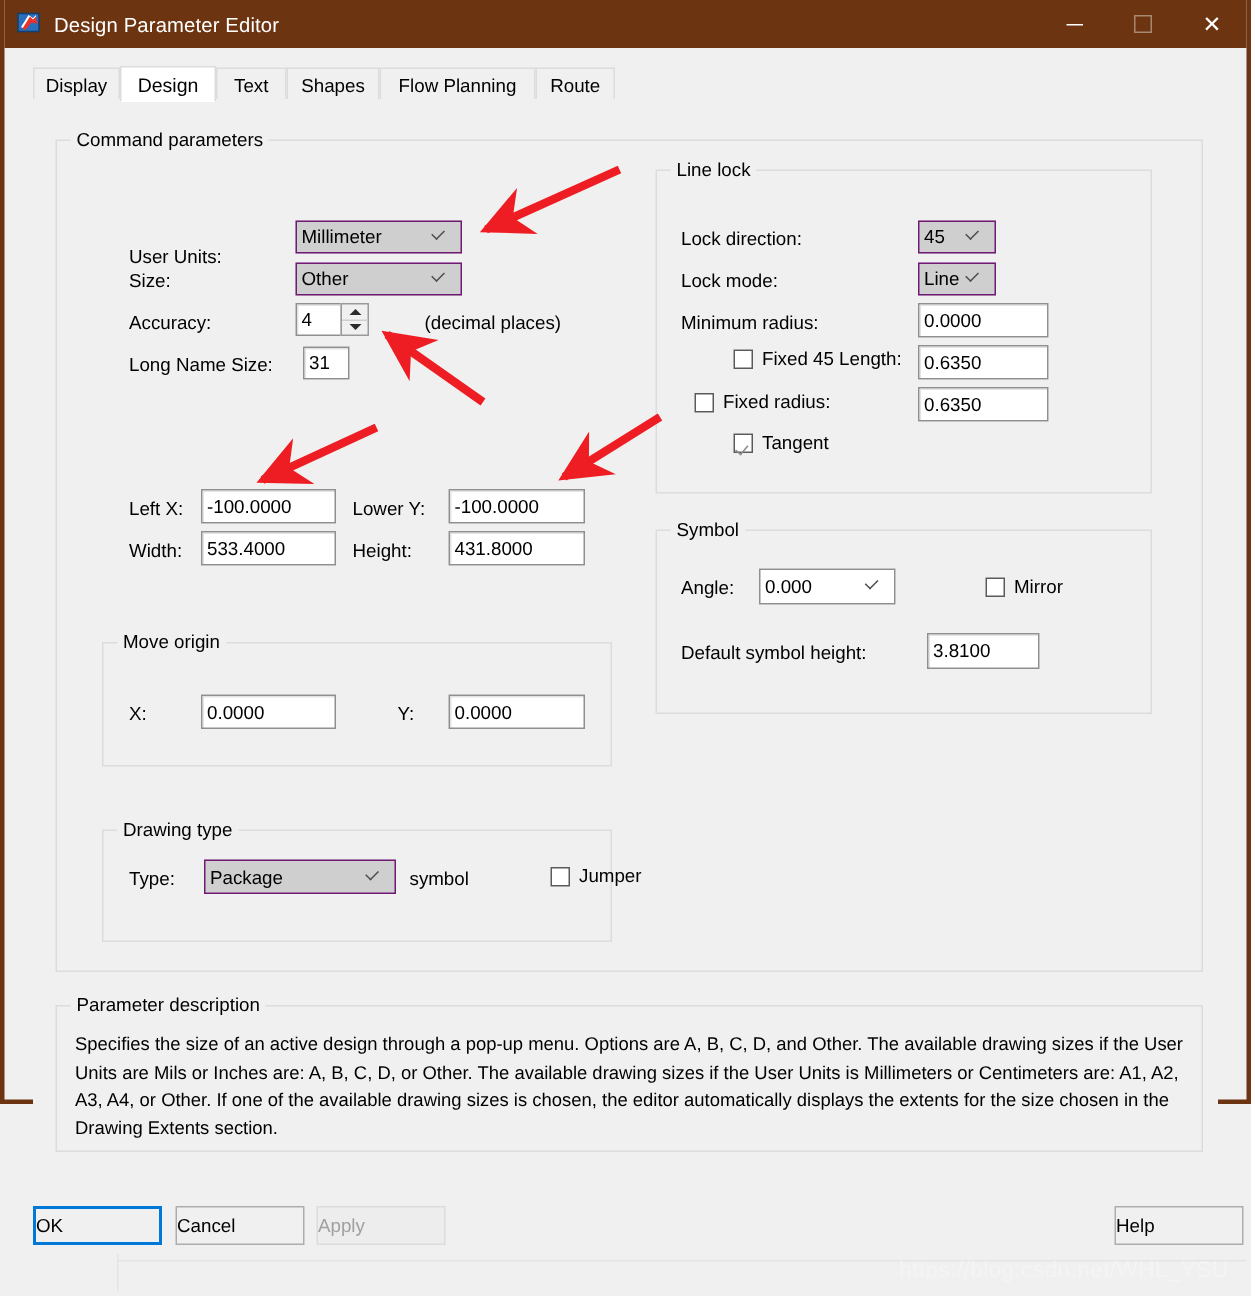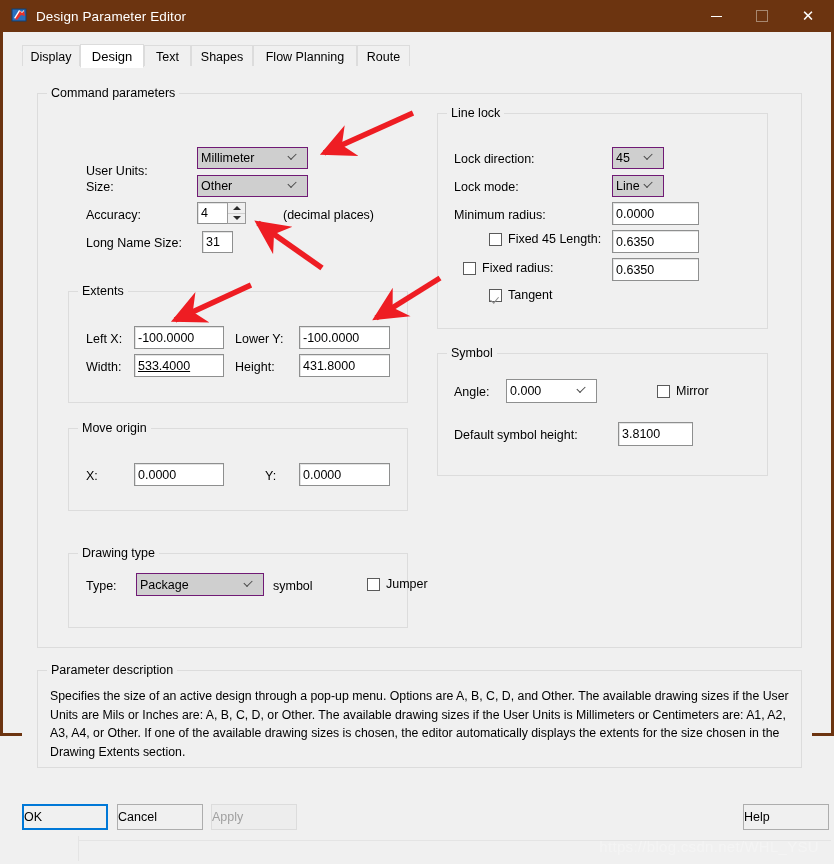--- a/index.html
+++ b/index.html
@@ -231,34 +231,31 @@
     <div class="half up"></div>
     <div class="half dn"></div>
   </div>
   <div class="lbl" style="left:280px;top:208px;">(decimal places)</div>
 
   <div class="lbl" style="left:83px;top:236px;">Long Name Size:</div>
   <div class="txt" style="left:199px;top:231px;width:31px;height:22px;">
       <span>31</span>
     </div>
 
-  <div class="group" style="left:65px;top:291px;width:340px;height:112px;">
-    <div class="legend">Extents</div>
-  </div>
   <div class="lbl" style="left:83px;top:332px;">Left X:</div>
   <div class="txt" style="left:131px;top:326px;width:90px;height:23px;">
       <span>-100.0000</span>
     </div>
   <div class="lbl" style="left:232px;top:332px;">Lower Y:</div>
   <div class="txt" style="left:296px;top:326px;width:91px;height:23px;">
       <span>-100.0000</span>
     </div>
 
   <div class="lbl" style="left:83px;top:360px;">Width:</div>
-  <div class="txt" style="left:131px;top:354px;width:90px;height:23px;text-decoration:underline;">
+  <div class="txt" style="left:131px;top:354px;width:90px;height:23px;">
       <span>533.4000</span>
     </div>
   <div class="lbl" style="left:232px;top:360px;">Height:</div>
   <div class="txt" style="left:296px;top:354px;width:91px;height:23px;">
       <span>431.8000</span>
     </div>
 
   <div class="group" style="left:65px;top:428px;width:340px;height:83px;">
     <div class="legend">Move origin</div>
   </div>

